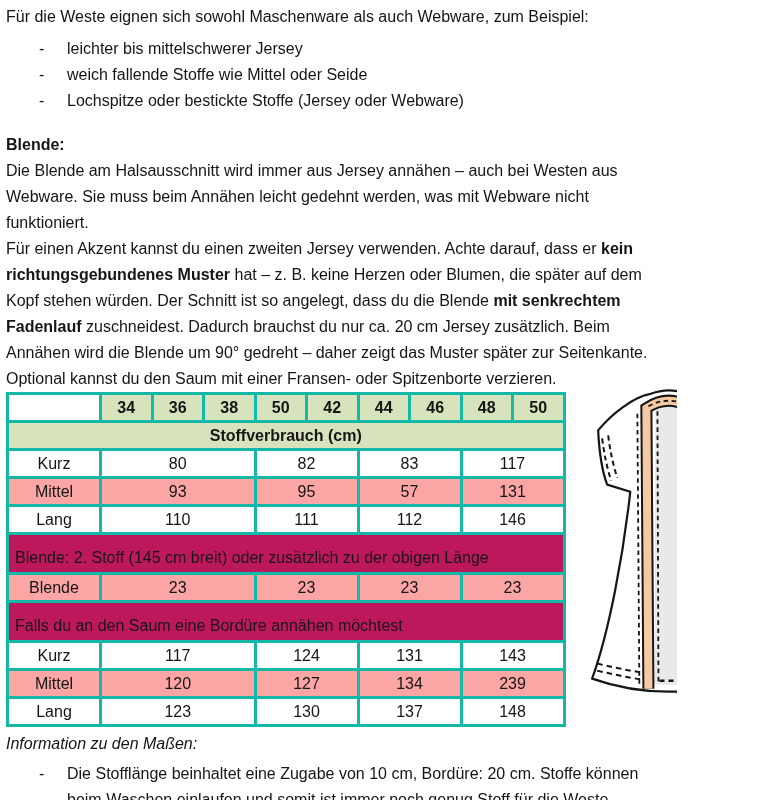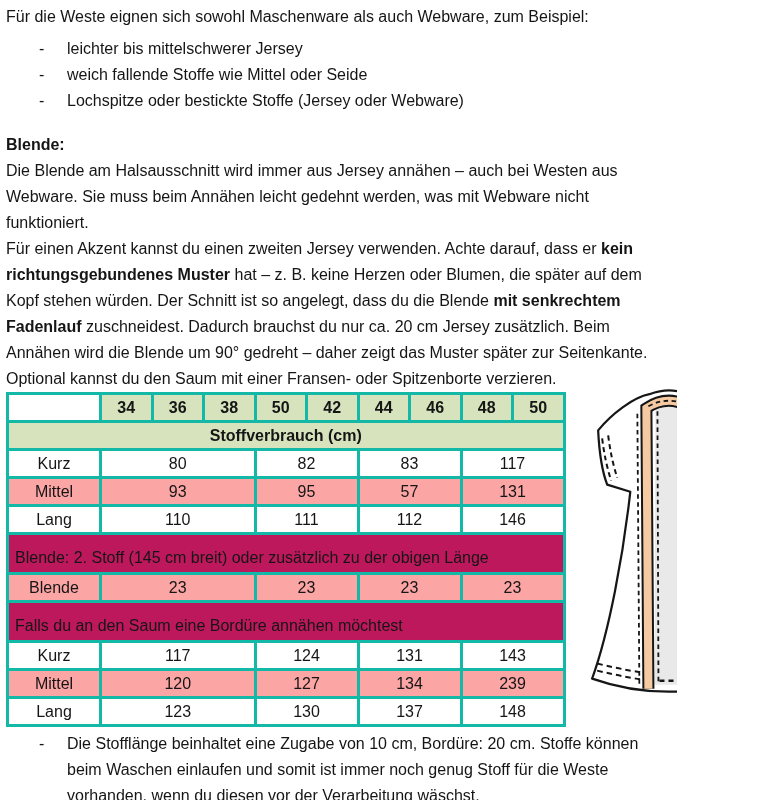--- a/index.html
+++ b/index.html
@@ -169,20 +169,21 @@
           <td class="lbl">Lang</td>
           <td colspan="3">123</td>
           <td colspan="2">130</td>
           <td colspan="2">137</td>
           <td colspan="2">148</td>
         </tr>
       </tbody>
     </table>
   </div>
 
+  <p class="info-heading">Information zu den Maßen:</p>
 
   <div class="bullet measure-note">
     <span class="marker">-</span>
     <span class="btext">Die Stofflänge beinhaltet eine Zugabe von 10 cm, Bordüre: 20 cm. Stoffe können beim Waschen einlaufen und somit ist immer noch genug Stoff für die Weste vorhanden, wenn du diesen vor der Verarbeitung wäschst.</span>
   </div>
 
   <svg class="vest" viewBox="0 0 195 330" aria-hidden="true">
 
     <path d="M 78 10
          C 62 13, 40 30, 27 46

